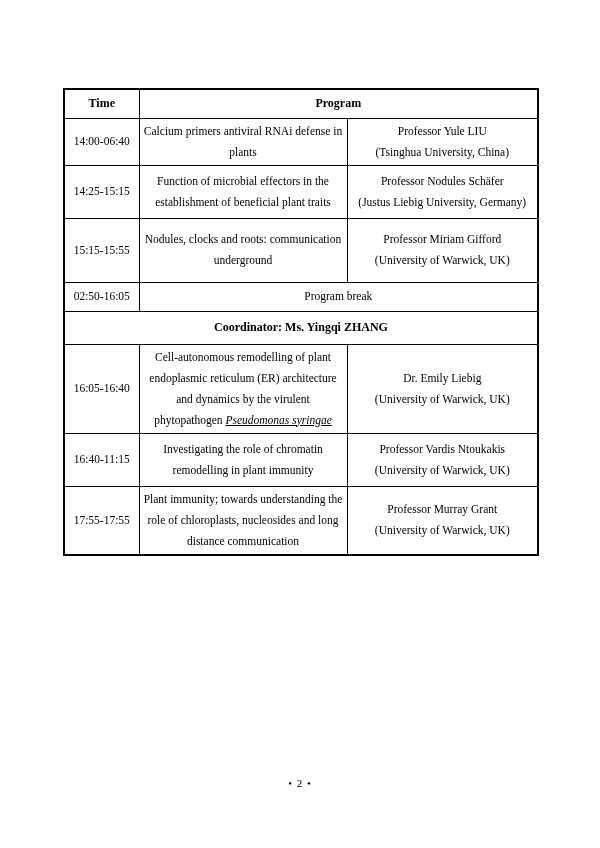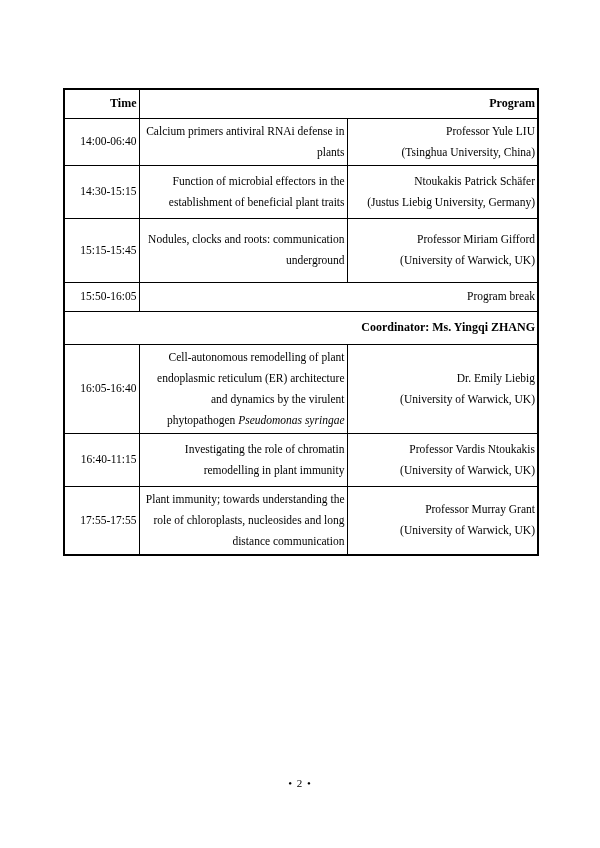--- a/index.html
+++ b/index.html
@@ -26,21 +26,21 @@
     left: 63px;
     top: 88px;
     width: 474px;
     border-collapse: collapse;
     table-layout: fixed;
     border: 2px solid #000000;
   }
   .program-table th,
   .program-table td {
     border: 1.5px solid #000000;
-    text-align: right;
+    text-align: center;
     vertical-align: middle;
     padding: 2px 2px;
     font-size: 11.5px;
     line-height: 21px;
     font-weight: normal;
   }
   .program-table th {
     font-weight: bold;
     font-size: 12px;
   }
@@ -97,49 +97,49 @@
     <tr class="rh-s0">
       <td>14:00-06:40</td>
       <td><span>Calcium primers antiviral RNAi defense in plants</span></td>
       <td>
         <div class="speaker-line">Professor Yule LIU</div>
         <div class="speaker-line">(Tsinghua University, China)</div>
       </td>
     </tr>
 
     <tr class="rh-s1">
-      <td>14:30-15:15</td>
+      <td>14:25-15:15</td>
       <td><span>Function of microbial effectors in the establishment of beneficial plant traits</span></td>
       <td>
-        <div class="speaker-line">Ntoukakis Patrick Schäfer</div>
+        <div class="speaker-line">Professor Nodules Schäfer</div>
         <div class="speaker-line">(Justus Liebig University, Germany)</div>
       </td>
     </tr>
 
     <tr class="rh-s2">
-      <td>15:15-15:45</td>
+      <td>15:15-15:55</td>
       <td><span>Nodules, clocks and roots: communication underground</span></td>
       <td>
         <div class="speaker-line">Professor Miriam Gifford</div>
         <div class="speaker-line">(University of Warwick, UK)</div>
       </td>
     </tr>
 
     <tr class="rh-break">
-      <td>15:50-16:05</td>
+      <td>02:50-16:05</td>
       <td colspan="2">Program break</td>
     </tr>
 
     <tr class="rh-coord">
       <td colspan="3" class="coordinator-cell">Coordinator: Ms. Yingqi ZHANG</td>
     </tr>
 
     <tr class="rh-s3">
       <td>16:05-16:40</td>
-      <td><span>Cell-autonomous remodelling of plant endoplasmic reticulum (ER) architecture and dynamics by the virulent phytopathogen </span><span style="font-style: italic;">Pseudomonas syringae</span></td>
+      <td><span>Cell-autonomous remodelling of plant endoplasmic reticulum (ER) architecture and dynamics by the virulent phytopathogen </span><span style="font-style: italic; text-decoration: underline;">Pseudomonas syringae</span></td>
       <td>
         <div class="speaker-line">Dr. Emily Liebig</div>
         <div class="speaker-line">(University of Warwick, UK)</div>
       </td>
     </tr>
 
     <tr class="rh-s4">
       <td>16:40-11:15</td>
       <td><span>Investigating the role of chromatin remodelling in plant immunity</span></td>
       <td>

